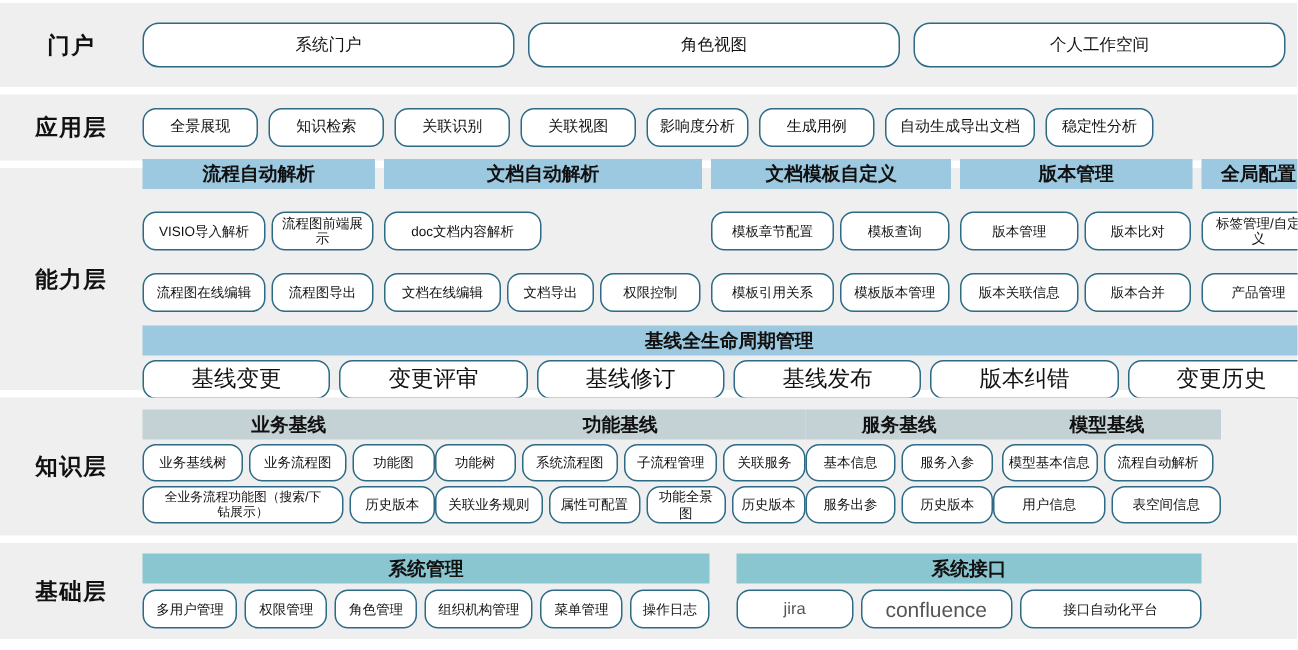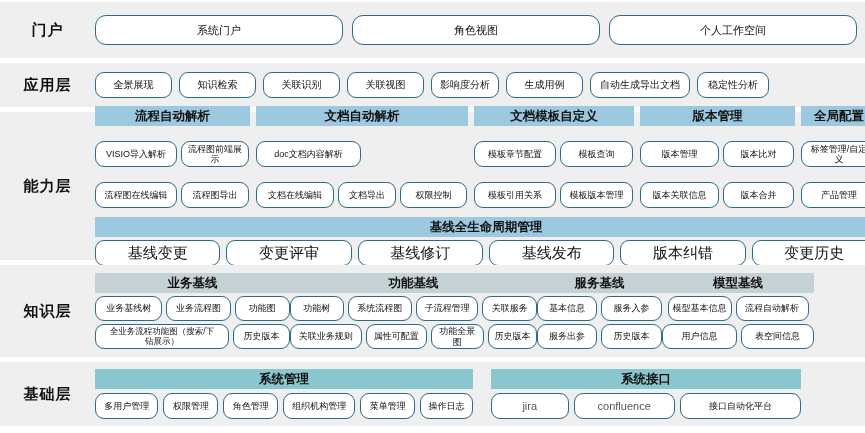--- a/index.html
+++ b/index.html
@@ -54,21 +54,21 @@
   .kn-row .pill{height:25px;}
 
   
   .base-groups{display:flex;gap:18px;align-items:flex-start;}
   .base-group{display:flex;flex-direction:column;gap:4px;}
   .base-row{display:flex;gap:5px;}
   .base-row .pill{height:26px;}
 
   .jira{font-size:11px;color:#555;border-bottom:2px wavy #d32f2f;
         padding-bottom:0px;line-height:1.1;}
-  .conf{font-size:11px;color:#555;}
+  .conf{font-size:14px;color:#555;}
 </style>
 </head>
 <body>
 
 <div class="diagram">
 
   <div class="band" style="height:56px;">
     <div class="band-label">门户</div>
     <div class="band-body">
       <div class="portal-row">

